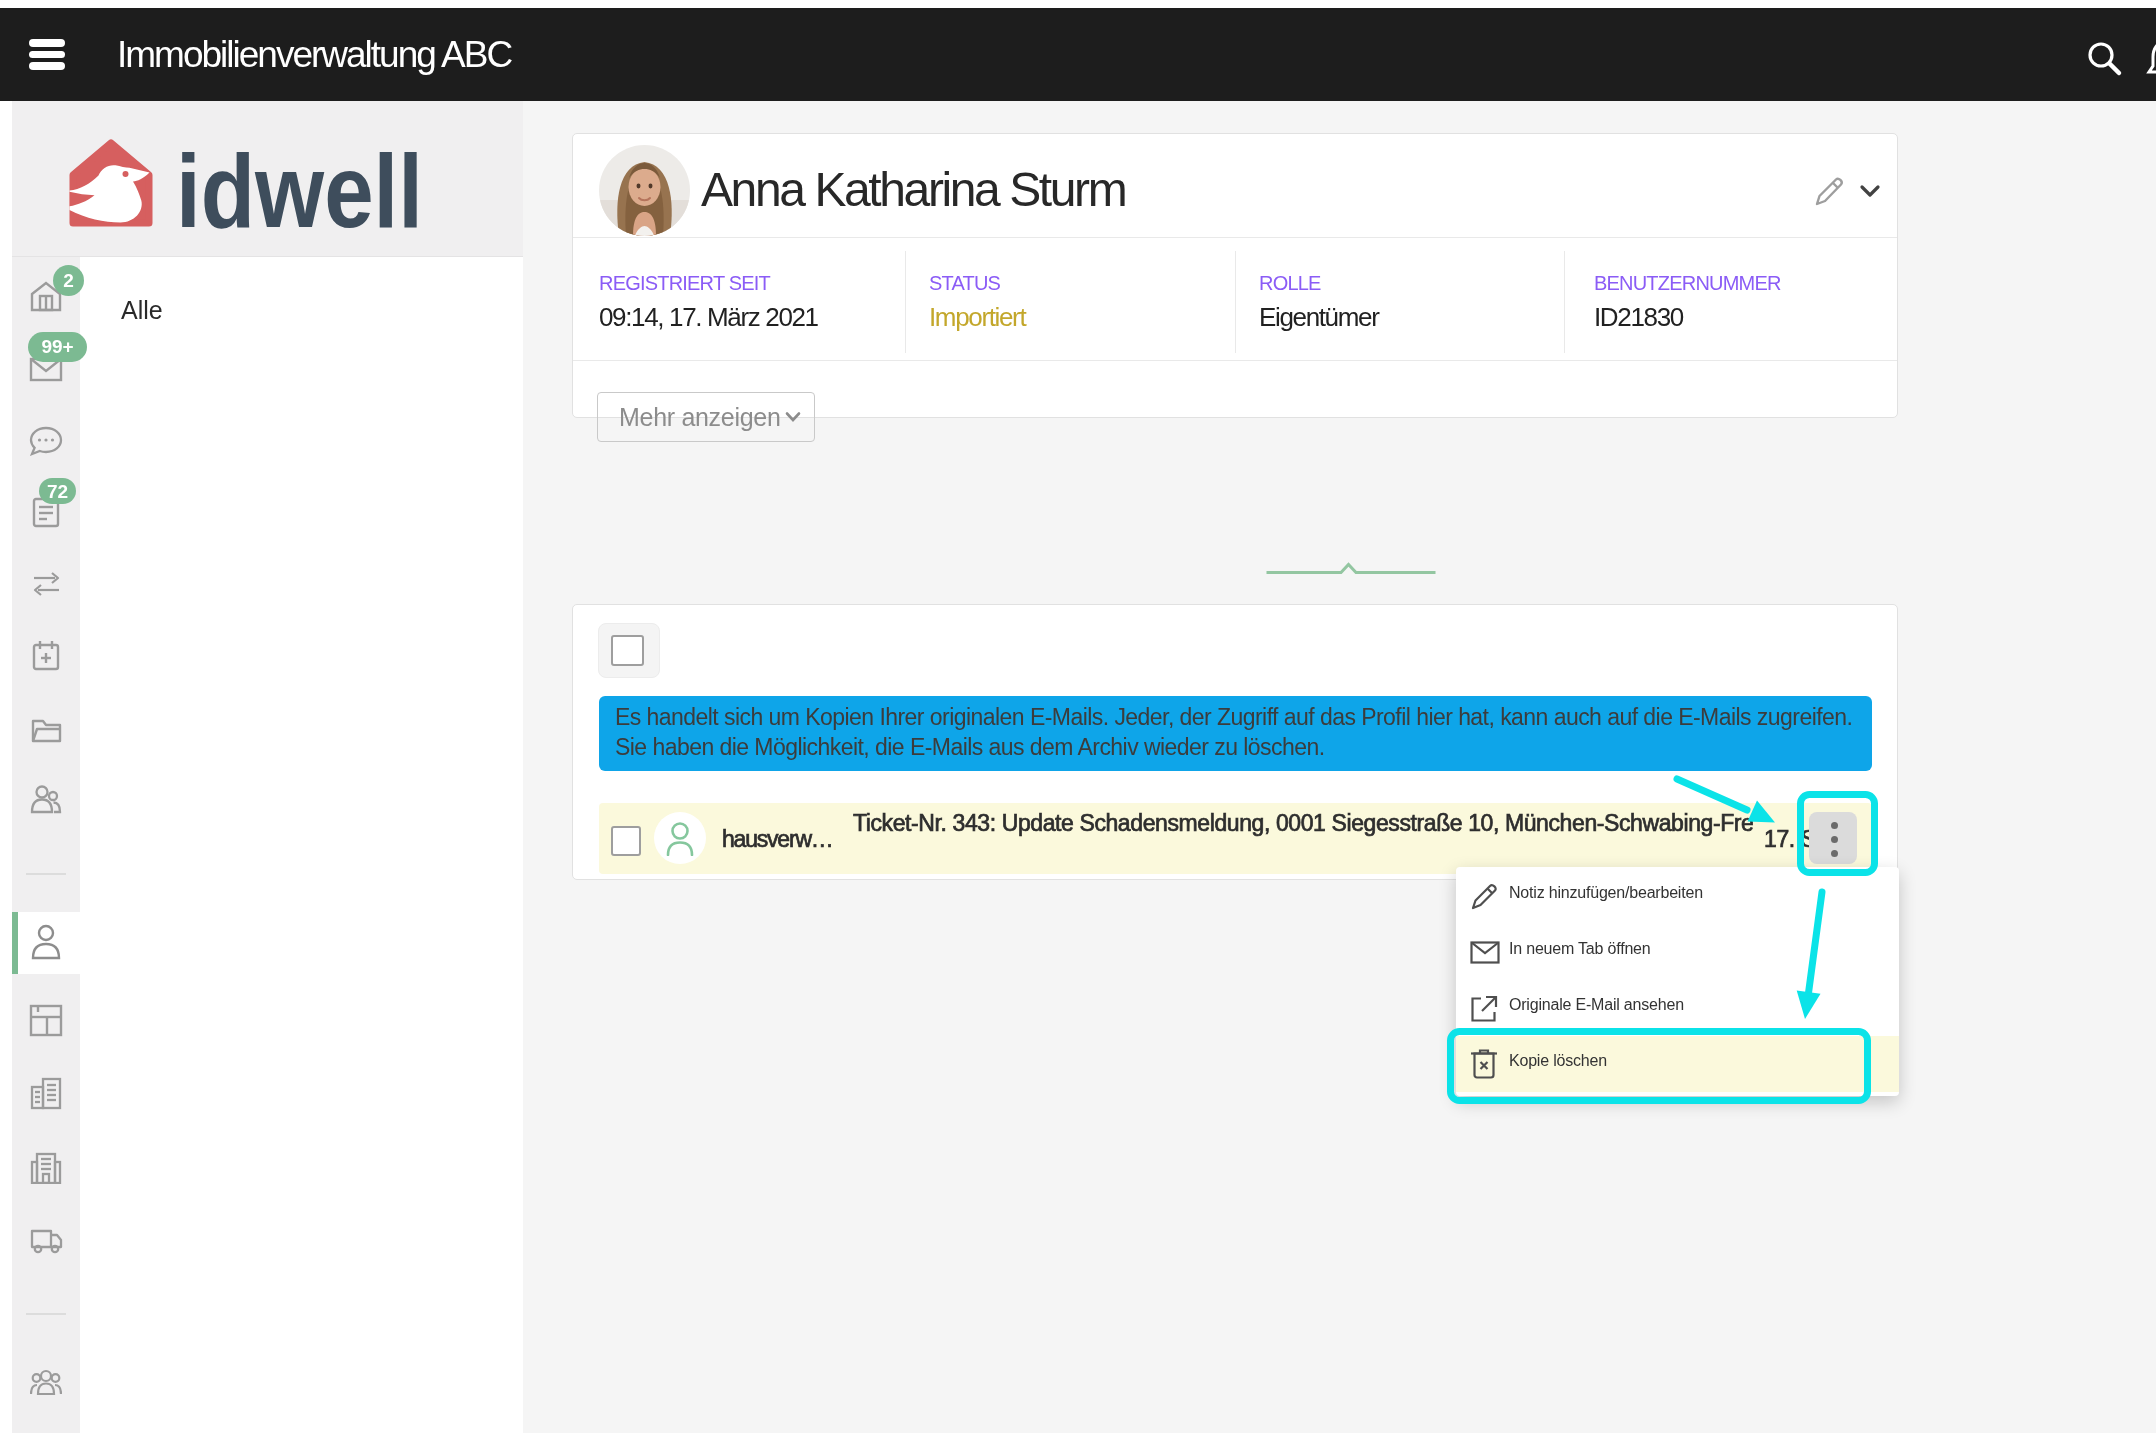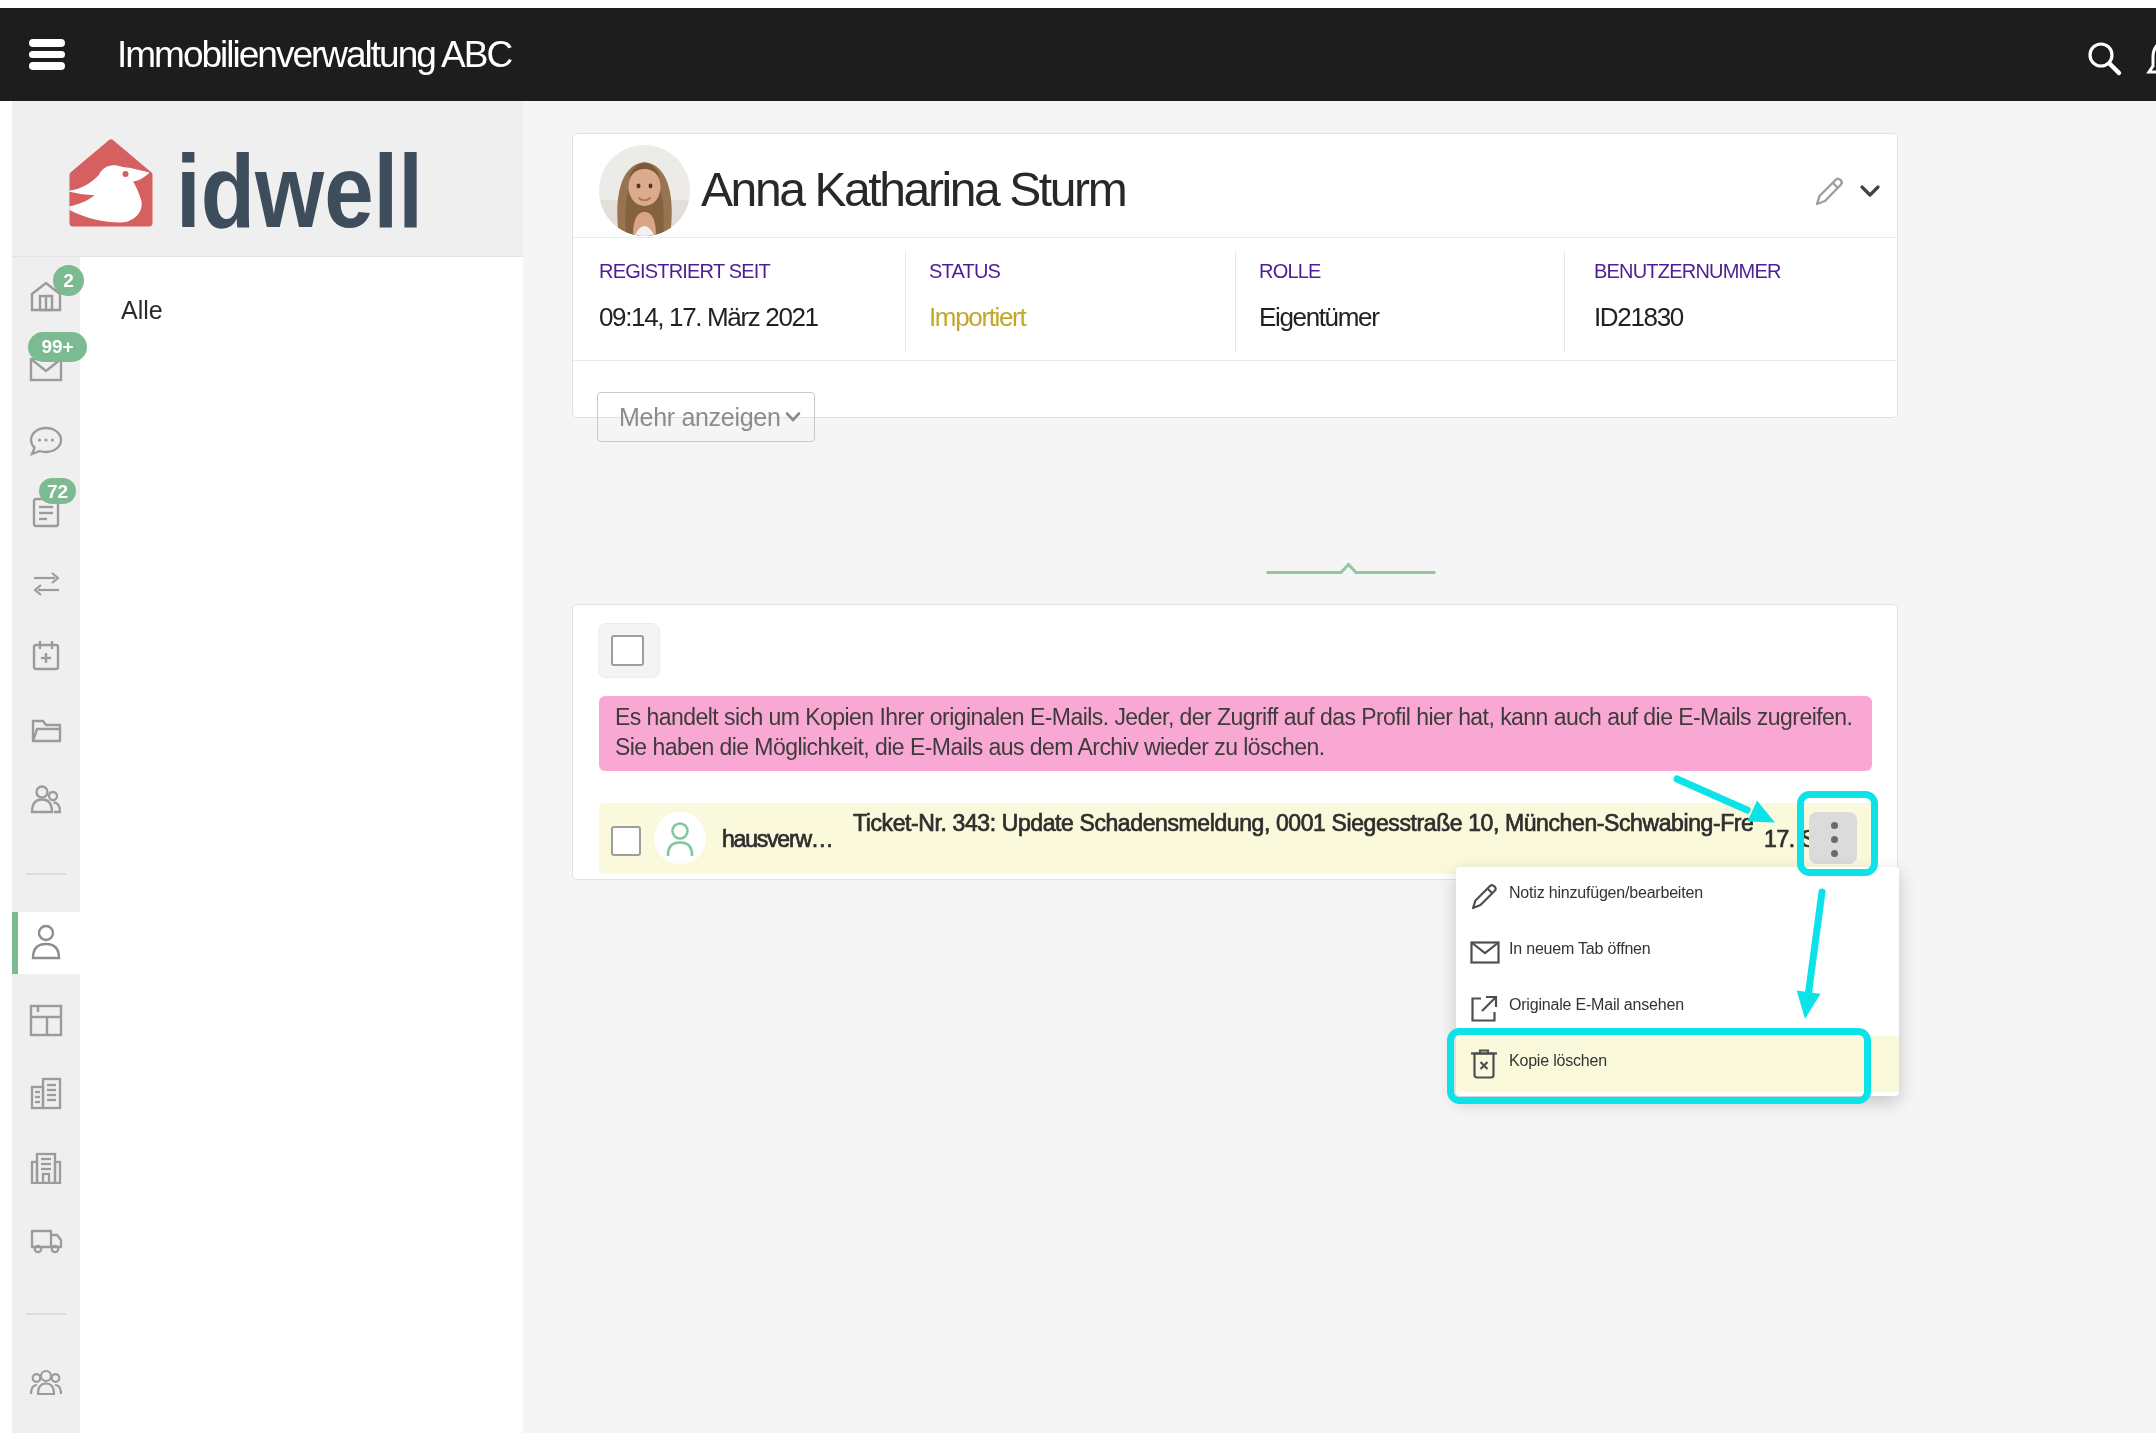--- a/index.html
+++ b/index.html
@@ -24,34 +24,34 @@
     font-size:19px; text-align:center; z-index:3; }
   .rdiv { position:absolute; left:26px; width:40px; height:2px; background:#dcdcdc; }
   #activerow { position:absolute; left:12px; top:912px; width:68px; height:62px; background:#fff;
     border-left:6px solid #7cba92; }
   
   .card { position:absolute; background:#fff; border:1px solid #e1e1e1; border-radius:5px; }
   #pcard { left:572px; top:133px; width:1326px; height:285px; }
   #name { position:absolute; left:128px; top:28px; font-size:48px; letter-spacing:-2.4px; color:#282828; }
   .hdiv { position:absolute; left:0; width:1324px; height:1px; background:#e9e9e9; }
   .vdiv { position:absolute; top:117px; width:1px; height:102px; background:#e9e9e9; }
-  .flabel { position:absolute; top:126px; font-size:20px; letter-spacing:-0.8px; color:#4c1d95; }
+  .flabel { position:absolute; top:138px; font-size:20px; letter-spacing:-0.8px; color:#8b5cf6; }
   .fvalue { position:absolute; top:168px; font-size:26px; letter-spacing:-1.35px; color:#212121; }
   #morebtn { position:absolute; left:24px; top:258px; width:218px; height:50px; border:1px solid #c9c9c9;
     border-radius:4px; color:#8c8c8c; font-size:25px; letter-spacing:-0.3px; line-height:48px; padding-left:21px; }
   
   #tabs { position:absolute; left:568px; top:536px; display:flex; gap:28.5px;
     font-size:30px; letter-spacing:-0.45px; color:#3a3a3a; white-space:nowrap; }
   .tabactive { color:#8ec49c; }
   
   #ccard { left:572px; top:604px; width:1326px; height:276px; }
   #cbouter { position:absolute; left:25px; top:18px; width:62px; height:55px; background:#f4f4f4;
     border:1px solid #ececec; border-radius:8px; }
   .cbox { position:absolute; background:#fff; border:2px solid #9e9e9e; border-radius:3px; }
-  #banner { position:absolute; left:26px; top:91px; width:1273px; height:75px; background:#f9a8d4;
+  #banner { position:absolute; left:26px; top:91px; width:1273px; height:75px; background:#0ea5e9;
     border-radius:6px; font-size:23px; letter-spacing:-0.55px; color:#3c3c3c; line-height:29.5px;
     padding:7px 0 0 16px; }
   #mailrow { position:absolute; left:26px; top:198px; width:1273px; height:71px; background:#fbf9dc;
     border-radius:4px; }
   .mtxt { position:absolute; font-size:23px; color:#2e2e2e; -webkit-text-stroke:0.7px #2e2e2e;
     letter-spacing:-0.4px; white-space:nowrap; }
   #dotsbtn { position:absolute; left:1210px; top:9px; width:48px; height:52px; background:#dbdbdb;
     border-radius:8px; }
   .dot { position:absolute; left:21.5px; width:7px; height:7px; border-radius:50%; background:#6b6b6b; }
   

